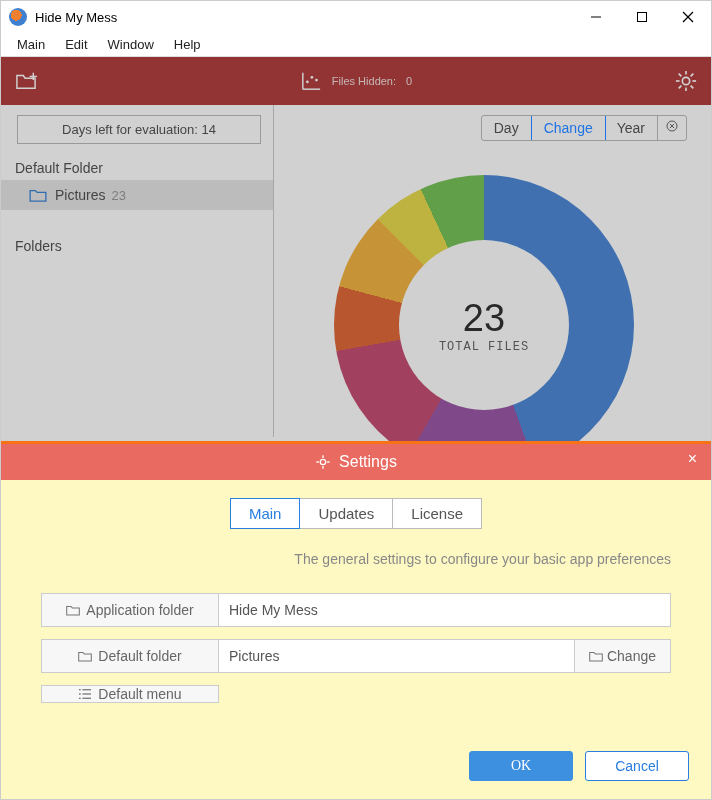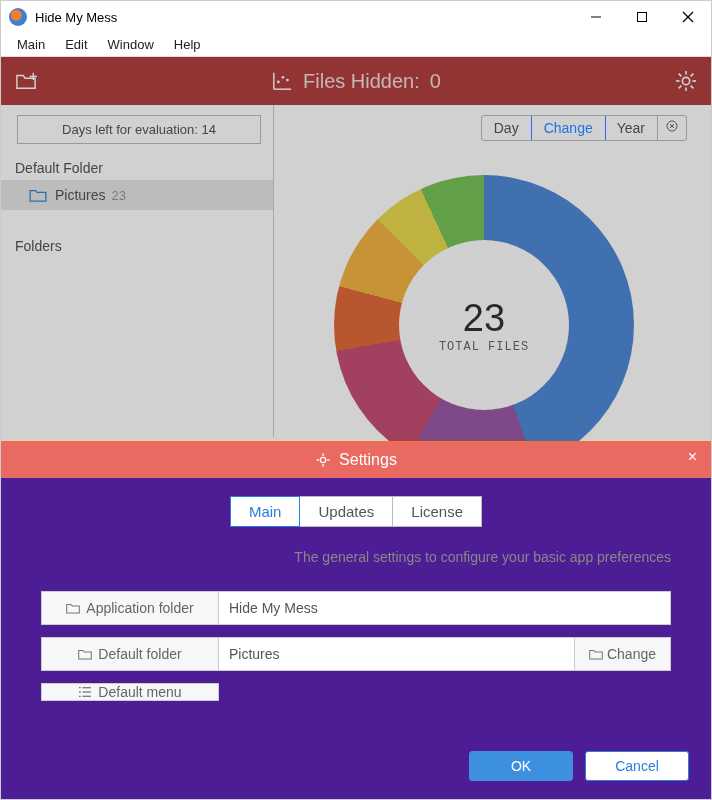--- a/index.html
+++ b/index.html
@@ -13,21 +13,21 @@
   .titlebar .winbtn { width: 46px; height: 32px; display: flex; align-items: center; justify-content: center; font-size: 14px; color: #000; }
 
   
   .menubar { height: 24px; display: flex; align-items: center; padding: 0 6px; border-bottom: 1px solid #ddd; font-size: 13px; color: #222; }
   .menubar .menuitem { padding: 2px 10px; }
 
   
   .toolbar { height: 48px; background: #b24040; display: flex; align-items: center; color: #fff; padding: 0 12px; }
   .toolbar .add-folder { width: 26px; height: 26px; color: #fff; display: flex; align-items: center; justify-content: center; }
   .toolbar .spacer { flex: 1; }
-  .toolbar .statsec { display: flex; align-items: center; gap: 10px; font-size: 20px; color: #f0dcdc; }
+  .toolbar .statsec { display: flex; align-items: center; gap: 10px; font-size: 11px; color: #f0dcdc; }
   .toolbar .spacer2 { flex: 1; }
   .toolbar .gear { width: 26px; height: 26px; display:flex; align-items:center; justify-content:center;}
 
   
   .main { display: flex; height: 332px; }
   .sidebar { width: 273px; border-right: 1px solid #ccc; padding: 10px 0 0 0; font-size: 14px; color: #555; }
   .sidebar .eval { margin: 0 12px 12px 16px; border: 1px solid #bbb; padding: 6px 12px; text-align: center; font-size: 13px; color: #555; }
   .sidebar .section-label { padding: 4px 14px; font-size: 14px; color: #555; }
   .sidebar .folder-row { display: flex; align-items: center; padding: 7px 14px 7px 28px; background: #e6e6e6; }
   .sidebar .folder-row .ficon { width: 18px; height: 14px; margin-right: 8px; }
@@ -52,21 +52,21 @@
     display:flex; align-items:center; justify-content:center;
   }
   .donut-hole { width: 170px; height: 170px; border-radius: 50%; background: #fefefe; display: flex; flex-direction: column; align-items: center; justify-content: center; }
   .donut-hole .num { font-size: 38px; color: #333; }
   .donut-hole .lbl { font-size: 12px; color: #666; letter-spacing: 1px; font-family: Liberation Mono, monospace; }
 
   
   .dim { position: absolute; top: 56px; left: 0; right: 0; height: 384px; background: rgba(0,0,0,0.18); pointer-events: none; }
 
   
-  .settings-panel { position: absolute; left: 0; right: 0; top: 440px; bottom: 0; background: #4c1d95; border-top: 1px solid #f97316; }
+  .settings-panel { position: absolute; left: 0; right: 0; top: 440px; bottom: 0; background: #fef9c3; border-top: 3px solid #f97316; }
   .settings-titlebar { height: 36px; background: #e86a60; color: #fff; display: flex; align-items: center; justify-content: center; font-size: 16px; position: relative; }
   .settings-titlebar .sicon { margin-right: 8px; }
   .settings-titlebar .close { position: absolute; right: 14px; top: 6px; font-size: 16px; cursor: pointer; }
 
   .settings-body { padding: 18px 40px 0 40px; }
   .tabbar { display: flex; justify-content: center; gap: 0; }
   .tabbar .tab { padding: 6px 18px; border: 1px solid #bbb; font-size: 15px; color: #555; background: #fff; }
   .tabbar .tab + .tab { border-left: 0; }
   .tabbar .tab.active { color: #2a7de1; border: 1px solid #2a7de1; z-index: 1; position: relative; }
   .tab-desc { text-align: right; font-size: 14px; color: #888; margin: 22px 0 26px 0; }
@@ -74,21 +74,21 @@
   .fieldrow { display: flex; align-items: stretch; margin-bottom: 12px; }
   .fieldrow .flabel { width: 178px; display: flex; align-items:center; justify-content:center; gap:6px; border: 1px solid #ccc; background: #f7f7f7; font-size: 14px; color: #666; }
   .fieldrow .fvalue { flex: 1; border: 1px solid #ccc; border-left: 0; padding: 8px 10px; font-size: 14px; color: #555; background:#fff; }
   .fieldrow .fbtn { width: 96px; border: 1px solid #ccc; border-left: 0; display:flex; align-items:center; justify-content:center; gap:4px; font-size:14px; color:#666; background:#f7f7f7; }
   .fieldrow select { border: 1px solid #3d8fe0; border-left: 0; padding: 7px 8px; font-size: 14px; color: #555; width: 100px; background:#fff; }
   .fieldrow .sel-holder { flex:1; display:flex; }
   .fieldrow .sel-holder::after { content:""; flex:1; }
 
   .dlg-buttons { position: absolute; right: 22px; bottom: 18px; display: flex; gap: 12px; }
   .dlg-buttons button { width: 104px; height: 30px; font-size: 14px; border-radius: 3px; border: 1px solid #2a7de1; background: #fff; color: #2a7de1; }
-  .dlg-buttons button.primary { background: #3d8fe0; color: #fff; border-color: #3d8fe0; }
+  .dlg-buttons button.primary { background: #3d8fe0; color: #fff; border-color: #3d8fe0; font-family: Liberation Serif, serif; }
 
   
   svg { display:block; }
 </style>
 </head>
 <body>
 
 <div class="titlebar">
   <div class="app-icon"></div>
   <div class="title">Hide My Mess</div>

